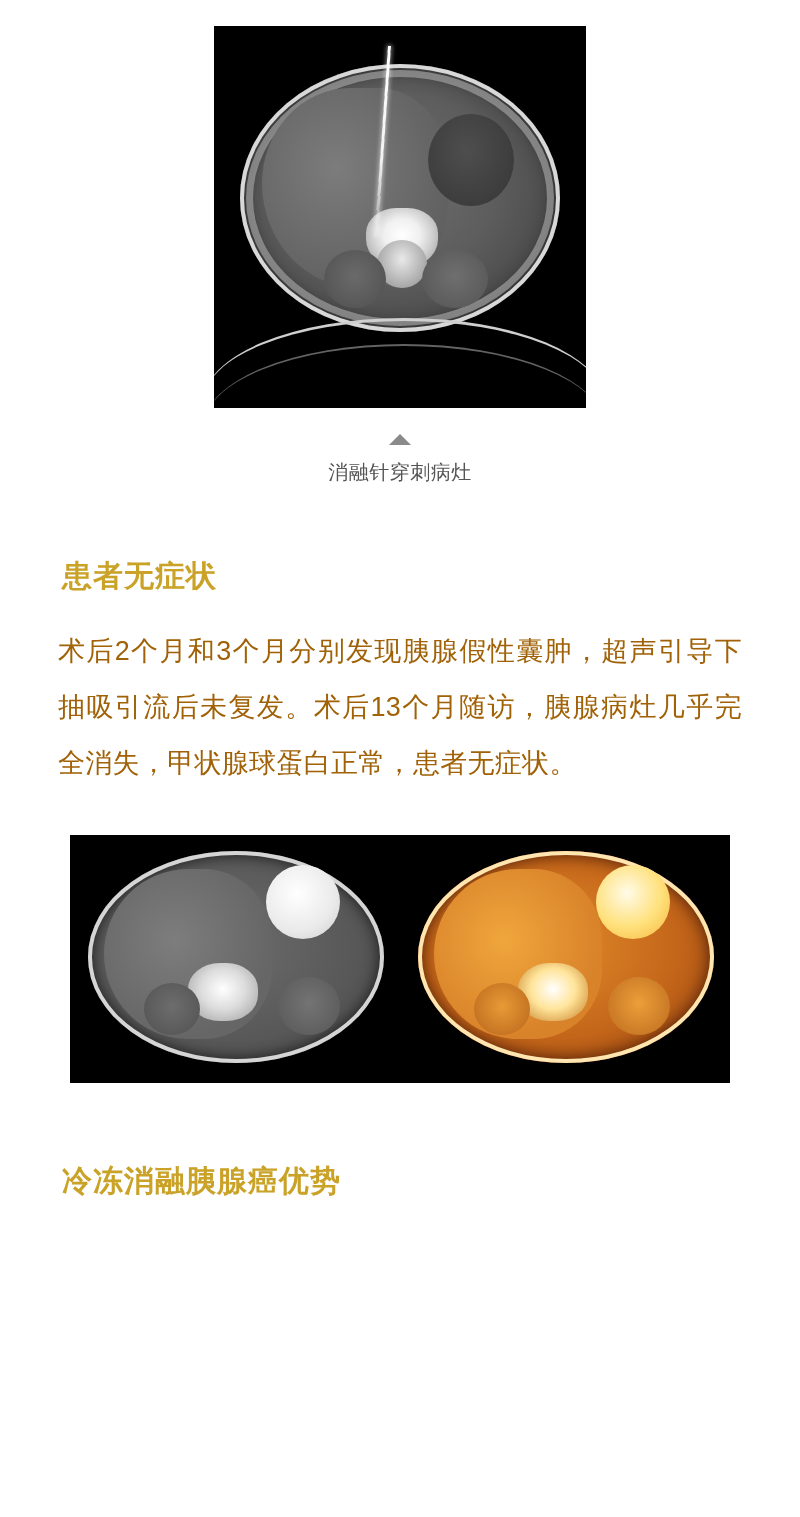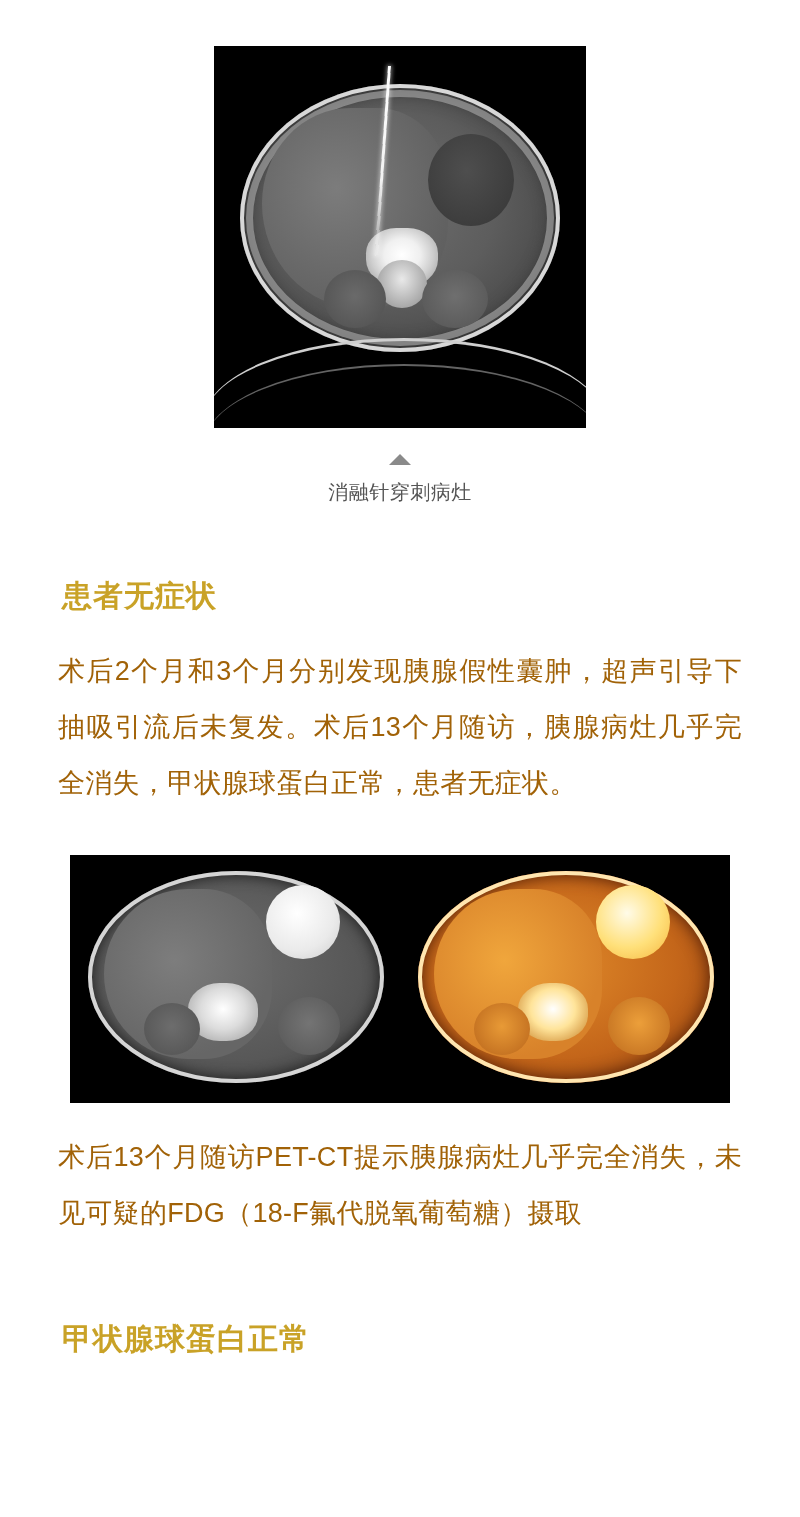--- a/index.html
+++ b/index.html
@@ -17,21 +17,21 @@
   }
   .page {
     width: 800px;
     height: 1517px;
     position: relative;
     box-sizing: border-box;
   }
 
   
   .figure-block {
-    padding-top: 46px;
+    padding-top: 26px;
     display: flex;
     flex-direction: column;
     align-items: center;
   }
   .ct-frame {
     width: 372px;
     height: 382px;
     background: #000;
     position: relative;
     overflow: hidden;
@@ -341,17 +341,16 @@
       <div class="p-body"></div>
       <div class="p-liver"></div>
       <div class="p-cyst"></div>
       <div class="p-spine"></div>
       <div class="p-kidney-l"></div>
       <div class="p-kidney-r"></div>
     </div>
     <div class="pet-gap"></div>
   </div>
 
-  <div class="body-text">术后13个月随访PET-CT提示胰腺病灶几乎完全消失，未见可疑的FDG（18-F氟代脱氧葡萄糖）摄取</div>
-
-  <div class="heading-gold-2">甲状腺球蛋白正常</div>
+
+  <div class="heading-gold-2">冷冻消融胰腺癌优势</div>
 
 </div>
 
 </body></html>

